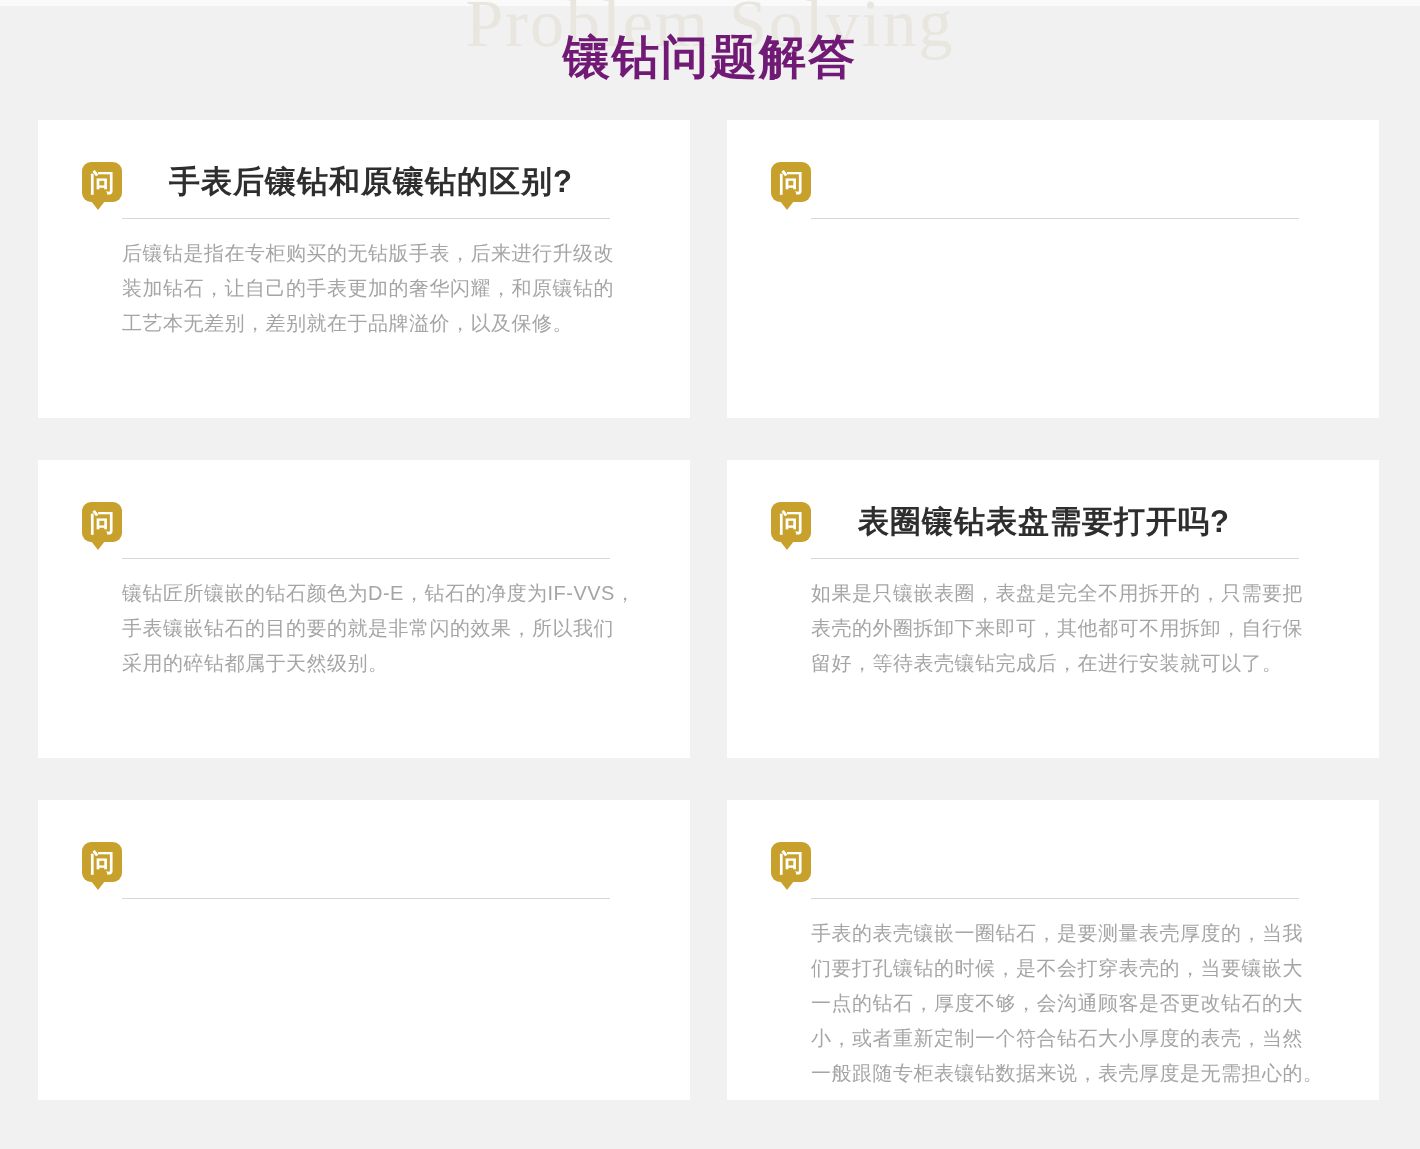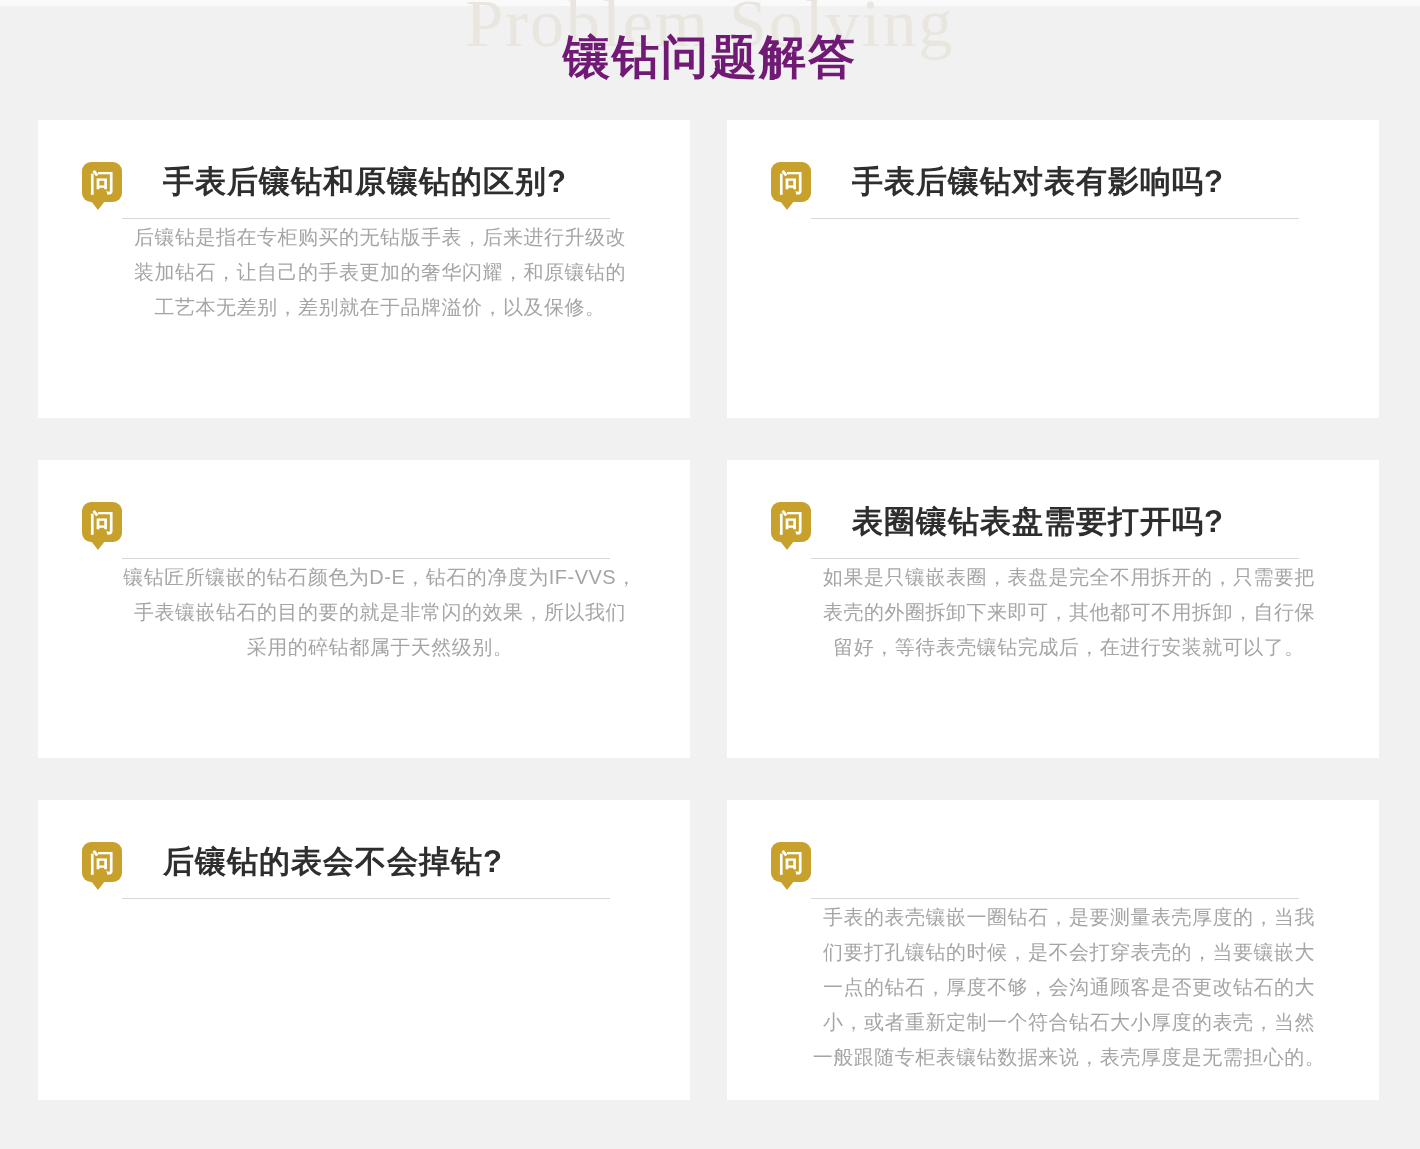--- a/index.html
+++ b/index.html
@@ -89,47 +89,46 @@
     border-right: 7px solid transparent;
     border-top: 9px solid #c7a12b;
   }
   .bubble-glyph {
     color: #ffffff;
     font-size: 25px;
     font-weight: bold;
     line-height: 1;
   }
   .question {
-    margin: 2px;
+    margin: 8px;
     font-size: 31px;
     font-weight: bold;
     color: #2e2e2e;
     letter-spacing: 1px;
     white-space: nowrap;
   }
   .divider {
     position: absolute;
     top: 98px;
     left: 84px;
     width: 488px;
     height: 1px;
     background: #d8d8d8;
   }
   .answer {
     position: absolute;
-    top: 100px;
+    top: 116px;
     left: 84px;
     width: 516px;
     margin: 0;
     font-size: 20px;
     line-height: 35px;
     color: #a5a5a5;
     white-space: pre-line;
     letter-spacing: 0.5px;
-    text-align: center;
   }
 </style>
 </head>
 <body>
 
 <div class="top-strip"></div>
 
 <div class="watermark">Problem Solving</div>
 <h1 class="page-title">镶钻问题解答</h1>
 
@@ -146,21 +145,20 @@
     <p class="answer">后镶钻是指在专柜购买的无钻版手表，后来进行升级改
 装加钻石，让自己的手表更加的奢华闪耀，和原镶钻的
 工艺本无差别，差别就在于品牌溢价，以及保修。</p>
   </section>
 
   <section class="card">
     <div class="card-header">
       <div class="bubble">
         <span class="bubble-glyph">问</span>
       </div>
-      <h2 class="question">手表后镶钻对表有影响吗?</h2>
     </div>
     <div class="divider"></div>
   </section>
 
   <section class="card">
     <div class="card-header">
       <div class="bubble">
         <span class="bubble-glyph">问</span>
       </div>
     </div>
@@ -181,21 +179,20 @@
     <p class="answer">如果是只镶嵌表圈，表盘是完全不用拆开的，只需要把
 表壳的外圈拆卸下来即可，其他都可不用拆卸，自行保
 留好，等待表壳镶钻完成后，在进行安装就可以了。</p>
   </section>
 
   <section class="card">
     <div class="card-header">
       <div class="bubble">
         <span class="bubble-glyph">问</span>
       </div>
-      <h2 class="question">后镶钻的表会不会掉钻?</h2>
     </div>
     <div class="divider"></div>
   </section>
 
   <section class="card">
     <div class="card-header">
       <div class="bubble">
         <span class="bubble-glyph">问</span>
       </div>
     </div>

